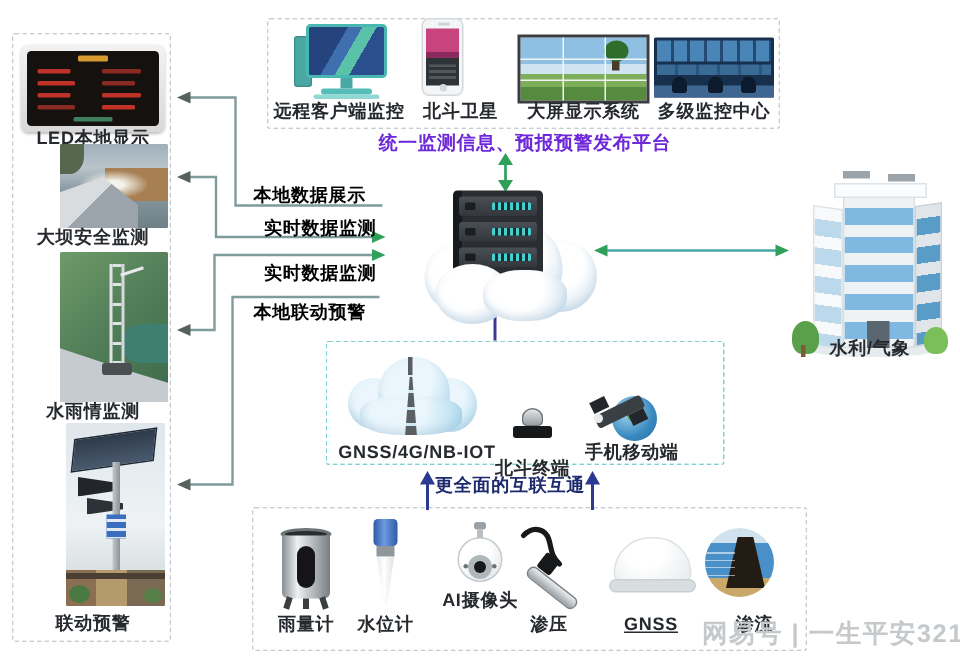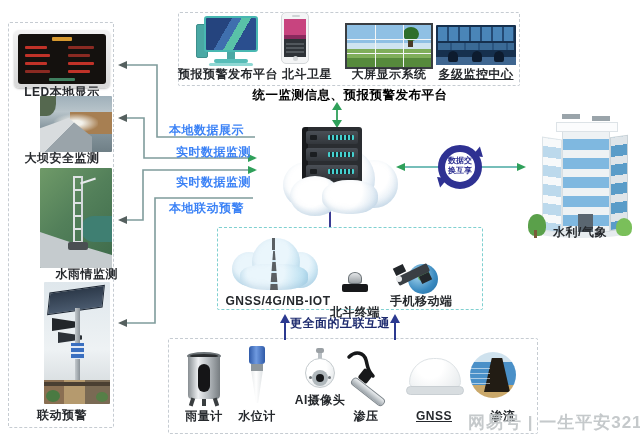--- a/index.html
+++ b/index.html
@@ -6,21 +6,21 @@
   #stage{position:relative;width:640px;height:447px;background:#ffffff;overflow:hidden;
          font-family:"Liberation Sans","DejaVu Sans",sans-serif;}
   #stage *{box-sizing:border-box;}
   .abs{position:absolute;}
   
   .dashbox{position:absolute;border:1px dashed #c6ccd2;border-radius:2px;}
   .dashbox.teal{border:1px dashed #7fd0d0;}
   
   .cap{position:absolute;font-size:12px;font-weight:bold;color:#26292d;text-align:center;
        letter-spacing:.5px;line-height:1.1;white-space:nowrap;}
-  .flowcap{position:absolute;font-size:12px;font-weight:bold;color:#3b82f6;letter-spacing:.5px;white-space:nowrap;}
+  .flowcap{position:absolute;font-size:12px;font-weight:bold;color:#000000;letter-spacing:.5px;white-space:nowrap;}
   .navcap{color:#1d2a6e;}
   
   #lines{position:absolute;left:0;top:0;pointer-events:none;}
   
   .photo{position:absolute;overflow:hidden;border-radius:1px;background:#9aa8b2;}
   
   .led-frame{position:absolute;background:linear-gradient(180deg,#f2f2f2,#d8d8d8);border-radius:5px;padding:4px;box-shadow:0 1px 2px rgba(0,0,0,.25);}
   .led-screen{width:100%;height:100%;background:#14110e;border-radius:3px;position:relative;}
   .led-title{position:absolute;left:50%;top:3px;transform:translateX(-50%);width:20px;height:4px;background:#d79a30;border-radius:1px;}
   .led-row{position:absolute;height:3px;border-radius:1px;background:#c03228;}
@@ -114,21 +114,21 @@
   </div>
   <div class="cap" style="left:6px;top:152px;width:112px;">大坝安全监测</div>
 
   <div class="photo" style="left:40px;top:168px;width:72px;height:100px;background:linear-gradient(135deg,#6f9a68 0%,#53805a 45%,#3d6a4a 100%);">
     <div class="abs" style="right:0;top:48px;width:30px;height:26px;background:#3f7f72;border-radius:40% 0 0 40%;"></div>
     <div class="abs" style="left:0;bottom:0;width:100%;height:46px;background:#c5cbce;clip-path:polygon(0 22%,58% 52%,100% 72%,100% 100%,0 100%);"></div>
     <div class="abs" style="left:33px;top:8px;width:10px;height:72px;border-left:2px solid #dfe3e5;border-right:2px solid #d5d9db;background:repeating-linear-gradient(180deg,#dfe3e5 0 2px,rgba(0,0,0,0) 2px 13px);"></div>
     <div class="abs" style="left:28px;top:74px;width:20px;height:8px;background:#4a4f52;border-radius:2px;"></div>
     <div class="abs" style="left:40px;top:12px;width:16px;height:2px;background:#e8eaec;transform:rotate(-18deg);"></div>
   </div>
-  <div class="cap" style="left:6px;top:268px;width:112px;text-align:right;">水雨情监测</div>
+  <div class="cap" style="left:6px;top:268px;width:112px;">水雨情监测</div>
 
   <div class="photo" style="left:44px;top:282px;width:66px;height:122px;background:linear-gradient(180deg,#dfe7ec 0%,#eef2f4 55%,#cdd3d6 100%);">
     <div class="abs" style="left:4px;top:7px;width:56px;height:22px;background:linear-gradient(180deg,#2d3a4a,#4a5a6e);transform:rotate(-8deg) skewX(-14deg);border:1px solid #1d2734;"></div>
     <div class="abs" style="left:8px;top:36px;width:28px;height:13px;background:#22262a;clip-path:polygon(0 0,100% 32%,100% 68%,0 100%);"></div>
     <div class="abs" style="left:14px;top:50px;width:24px;height:11px;background:#2d3238;clip-path:polygon(0 0,100% 32%,100% 68%,0 100%);"></div>
     <div class="abs" style="left:31px;top:26px;width:5px;height:78px;background:linear-gradient(90deg,#c3c9cd,#8a9298);"></div>
     <div class="abs" style="left:25px;top:58px;width:17px;height:22px;background:#3a6fc0;border-radius:2px;background-image:repeating-linear-gradient(180deg,rgba(255,255,255,.85) 0 2px,rgba(0,0,0,0) 2px 6px);background-clip:content-box;padding:3px 2px;"></div>
     <div class="abs" style="left:0;bottom:0;width:100%;height:24px;background:linear-gradient(90deg,#8a6f52 0 30%,#b59a6e 30% 62%,#7a6a54 62%);"></div>
     <div class="abs" style="left:0;bottom:18px;width:100%;height:4px;background:#4a3f32;"></div>
     <div class="abs" style="left:2px;bottom:2px;width:14px;height:12px;background:#4a7a42;border-radius:50%;"></div>
@@ -136,21 +136,21 @@
   </div>
   <div class="cap" style="left:6px;top:409px;width:112px;">联动预警</div>
 
   <div class="abs" style="left:196px;top:16px;width:62px;height:50px;">
     <div class="abs" style="left:0;top:8px;width:12px;height:34px;background:#4aa8a4;border:1px solid #3e8f8c;border-radius:2px;"></div>
     <div class="abs" style="left:8px;top:0;width:54px;height:36px;border:2px solid #49b8b2;border-radius:3px;background:linear-gradient(120deg,#25447e 0 38%,#3f6fae 38% 52%,#59c2a8 52% 66%,#2a4e8e 66%);"></div>
     <div class="abs" style="left:31px;top:36px;width:8px;height:7px;background:#4aa8a4;"></div>
     <div class="abs" style="left:18px;top:43px;width:34px;height:4px;background:#57bdb8;border-radius:2px;"></div>
     <div class="abs" style="left:13px;top:47px;width:44px;height:3px;background:#8fd8d4;border-radius:2px;"></div>
   </div>
-  <div class="cap" style="left:178px;top:68px;width:96px;">预报预警发布平台</div>
+  <div class="cap" style="left:178px;top:68px;width:96px;">远程客户端监控</div>
 
   <div class="abs" style="left:281px;top:12px;width:28px;height:52px;background:#f4f5f6;border:1px solid #d5d8da;border-radius:5px;">
     <div class="abs" style="left:10px;top:2px;width:8px;height:2px;background:#cfd3d5;border-radius:1px;"></div>
     <div class="abs" style="left:2px;top:6px;width:22px;height:38px;background:linear-gradient(180deg,#c8447f 0 42%,#8a2a5e 42% 52%,#2e3338 52%);background-clip:border-box;"></div>
     <div class="abs" style="left:4px;top:30px;width:18px;height:10px;background:repeating-linear-gradient(180deg,#51575c 0 2px,rgba(0,0,0,0) 2px 4px);"></div>
     <div class="abs" style="left:11px;bottom:2px;width:5px;height:5px;background:#d5d8da;border-radius:50%;"></div>
   </div>
   <div class="cap" style="left:262px;top:68px;width:90px;">北斗卫星</div>
 
   <div class="abs" style="left:345px;top:23px;width:88px;height:46px;border:2px solid #3a3e42;background:linear-gradient(180deg,#8fc0e4 0 42%,#cfe4f0 42% 58%,#7fae5a 58% 78%,#568a3c 78%);">
@@ -164,48 +164,42 @@
   <div class="cap" style="left:341px;top:68px;width:96px;">大屏显示系统</div>
 
   <div class="abs" style="left:436px;top:25px;width:80px;height:40px;background:#16304e;border-radius:1px;">
     <div class="abs" style="left:2px;top:2px;width:76px;height:14px;background:repeating-linear-gradient(90deg,#4a85b8 0 9px,#244a74 9px 11px);"></div>
     <div class="abs" style="left:2px;top:18px;width:76px;height:7px;background:repeating-linear-gradient(90deg,#3a6a96 0 12px,#2a5580 12px 14px);"></div>
     <div class="abs" style="left:0;bottom:0;width:80px;height:8px;background:#3f6690;"></div>
     <div class="abs" style="left:12px;bottom:3px;width:10px;height:11px;background:#0d1b2e;border-radius:50% 50% 20% 20%;"></div>
     <div class="abs" style="left:36px;bottom:3px;width:10px;height:11px;background:#0d1b2e;border-radius:50% 50% 20% 20%;"></div>
     <div class="abs" style="left:58px;bottom:3px;width:10px;height:11px;background:#0d1b2e;border-radius:50% 50% 20% 20%;"></div>
   </div>
-  <div class="cap" style="left:428px;top:68px;width:96px;text-decoration:underline;">多级监控中心</div>
-
-  <div class="cap" style="left:225px;top:89px;width:250px;color:#000000;font-size:12.5px;">统一监测信息、预报预警发布平台</div>
+  <div class="cap" style="left:428px;top:68px;width:96px;">多级监控中心</div>
+
+  <div class="cap" style="left:225px;top:89px;width:250px;color:#6d28d9;font-size:12.5px;">统一监测信息、预报预警发布平台</div>
 
   <div class="flowcap" style="left:169px;top:122px;">本地数据展示</div>
   <div class="flowcap" style="left:176px;top:144px;">实时数据监测</div>
   <div class="flowcap" style="left:176px;top:174px;">实时数据监测</div>
   <div class="flowcap" style="left:169px;top:200px;">本地联动预警</div>
 
   <div>
     <div class="blob" style="left:283px;top:162px;width:46px;height:46px;"></div>
     <div class="blob" style="left:350px;top:160px;width:48px;height:48px;"></div>
     <div class="blob" style="left:313px;top:148px;width:62px;height:62px;"></div>
     <div class="server" style="left:302px;top:127px;width:60px;height:62px;">
       <div class="bay"></div>
         <div class="bay"></div>
         <div class="bay"></div>
     </div>
     <div class="blob" style="left:290px;top:176px;width:50px;height:40px;"></div>
     <div class="blob" style="left:322px;top:180px;width:56px;height:34px;border-radius:45%;"></div>
   </div>
 
-  <div class="xcircle" style="left:438px;top:145px;">
-    <div class="t"><span>数据交</span><br>
-                   <span>换互享</span></div>
-    <div class="xnotch" style="right:-9px;top:-4px;border-top:6px solid transparent;border-bottom:6px solid transparent;border-left:9px solid #2e3192;transform:rotate(40deg);"></div>
-    <div class="xnotch" style="left:-9px;bottom:-4px;border-top:6px solid transparent;border-bottom:6px solid transparent;border-right:9px solid #2e3192;transform:rotate(40deg);"></div>
-  </div>
 
   <div class="abs" style="left:528px;top:112px;width:104px;height:130px;">
     <div class="bface" style="left:10px;bottom:4px;width:88px;height:10px;background:#e6ebee;border-radius:50%;"></div>
     <div class="bface" style="left:14px;top:26px;width:20px;height:94px;background:repeating-linear-gradient(180deg,#f7f9fa 0 8px,#bcd9ec 8px 19px);transform:skewY(8deg);border:1px solid #dde4e8;"></div>
     <div class="bface" style="left:34px;top:18px;width:48px;height:102px;background:repeating-linear-gradient(180deg,#eef2f4 0 8px,#7fb8e0 8px 19px);border:1px solid #d8dfe3;"></div>
     <div class="bface" style="left:82px;top:24px;width:18px;height:94px;background:repeating-linear-gradient(180deg,#dfe5e9 0 8px,#5a9cc8 8px 19px);transform:skewY(-8deg);border:1px solid #c9d2d7;"></div>
     <div class="bface" style="left:28px;top:10px;width:62px;height:10px;background:#fbfcfd;border:1px solid #dde3e7;"></div>
     <div class="bface" style="left:34px;top:2px;width:18px;height:5px;background:#9aa4aa;"></div>
     <div class="bface" style="left:64px;top:4px;width:18px;height:5px;background:#9aa4aa;"></div>
     <div class="bface" style="left:50px;top:102px;width:15px;height:18px;background:#5a6670;"></div>

